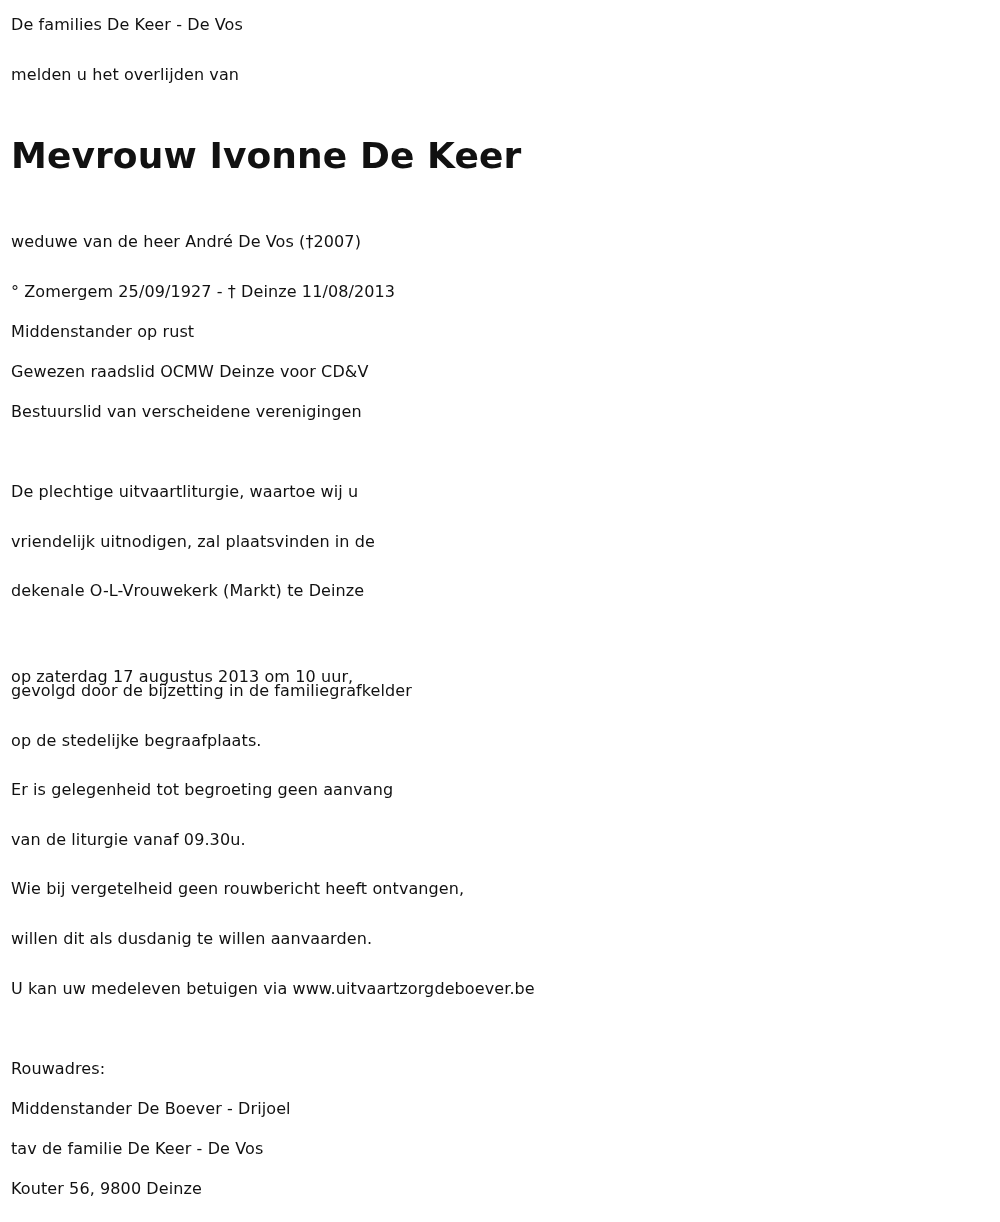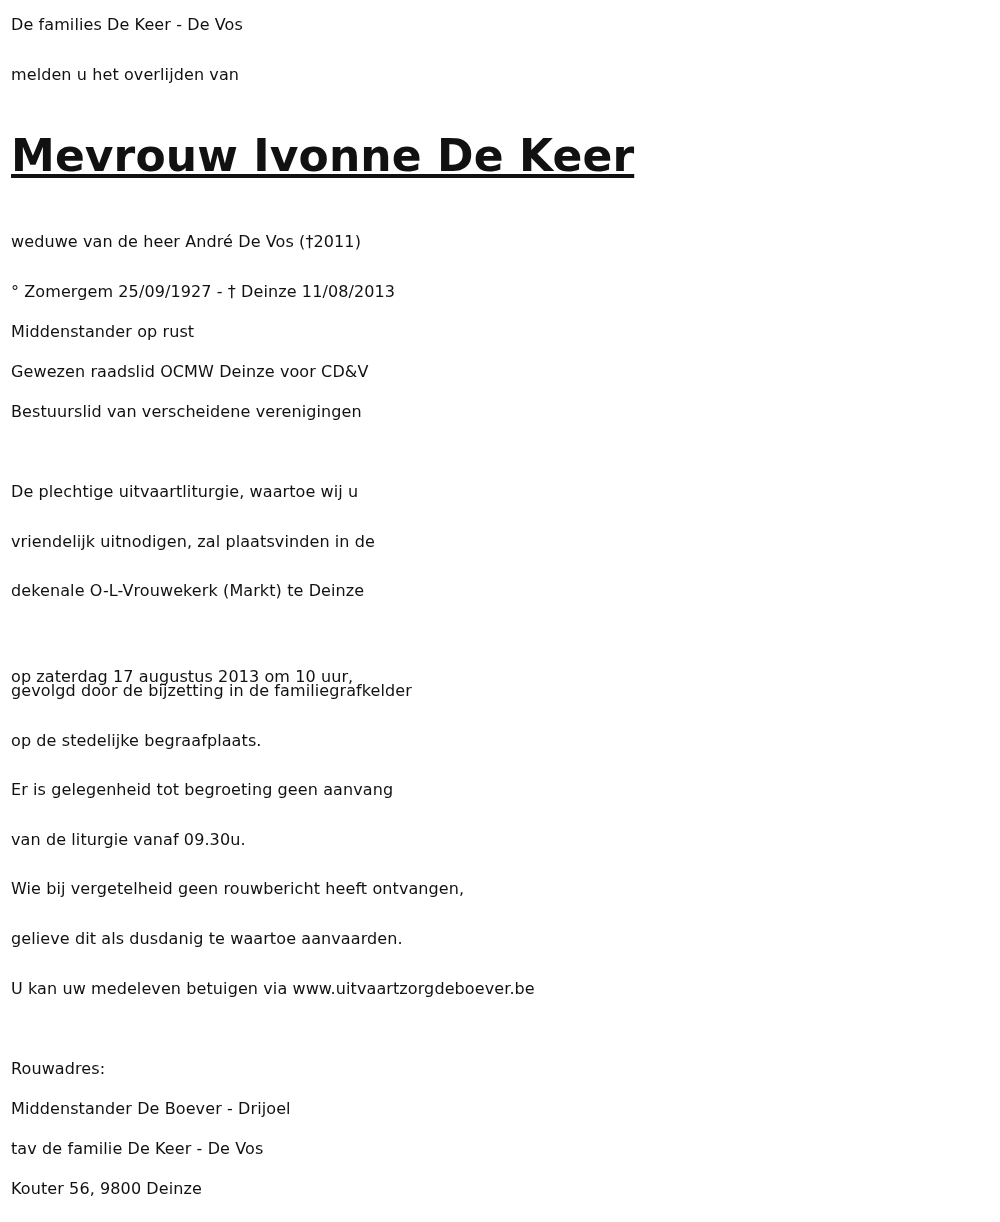--- a/index.html
+++ b/index.html
@@ -9,44 +9,44 @@
     color: #111111;
     position: relative;
   }
   .line {
     position: absolute; left: 11px;
     font-size: 16px; line-height: 30px;
     white-space: nowrap;
     letter-spacing: 0.1px;
   }
   .bold { font-weight: normal; }
-  .title { font-size: 44px; line-height: 44px; font-weight: bold; text-decoration: underline; }
+  .title { font-size: 36px; line-height: 44px; font-weight: bold; }
 </style>
 </head>
 <body>
 
 <div class="line" style="top:10px">De families De Keer - De Vos</div>
 <div class="line" style="top:60px">melden u het overlijden van</div>
 
 <div class="line title" style="top:134px">Mevrouw Ivonne De Keer</div>
 
-<div class="line" style="top:227px">weduwe van de heer André De Vos (†2011)</div>
+<div class="line" style="top:227px">weduwe van de heer André De Vos (†2007)</div>
 <div class="line" style="top:277px">° Zomergem 25/09/1927 - † Deinze 11/08/2013</div>
 <div class="line" style="top:317px">Middenstander op rust</div>
 <div class="line" style="top:357px">Gewezen raadslid OCMW Deinze voor CD&amp;V</div>
 <div class="line" style="top:397px">Bestuurslid van verscheidene verenigingen</div>
 
 <div class="line" style="top:477px">De plechtige uitvaartliturgie, waartoe wij u</div>
 <div class="line" style="top:527px">vriendelijk uitnodigen, zal plaatsvinden in de</div>
 <div class="line bold" style="top:576px">dekenale O-L-Vrouwekerk (Markt) te Deinze</div>
 <div class="line bold" style="top:662px">op zaterdag 17 augustus 2013 om 10 uur,</div>
 <div class="line" style="top:676px">gevolgd door de bijzetting in de familiegrafkelder</div>
 <div class="line" style="top:726px">op de stedelijke begraafplaats.</div>
 <div class="line" style="top:775px">Er is gelegenheid tot begroeting geen aanvang</div>
 <div class="line" style="top:825px">van de liturgie vanaf 09.30u.</div>
 <div class="line" style="top:874px">Wie bij vergetelheid geen rouwbericht heeft ontvangen,</div>
-<div class="line" style="top:924px">gelieve dit als dusdanig te waartoe aanvaarden.</div>
+<div class="line" style="top:924px">willen dit als dusdanig te willen aanvaarden.</div>
 <div class="line" style="top:974px">U kan uw medeleven betuigen via www.uitvaartzorgdeboever.be</div>
 
 <div class="line" style="top:1054px">Rouwadres:</div>
 <div class="line" style="top:1094px">Middenstander De Boever - Drijoel</div>
 <div class="line" style="top:1134px">tav de familie De Keer - De Vos</div>
 <div class="line" style="top:1174px">Kouter 56, 9800 Deinze</div>
 
 </body></html>

